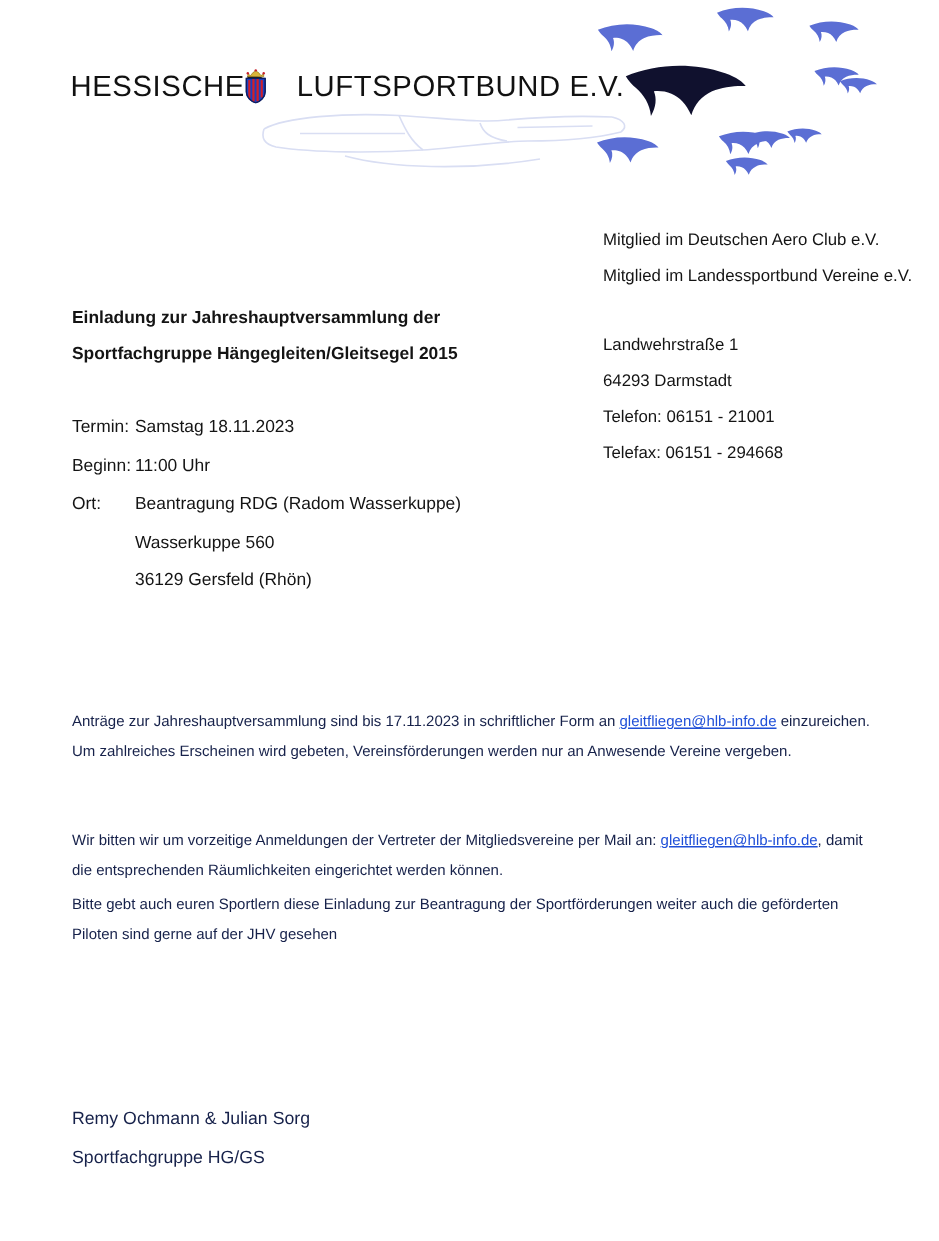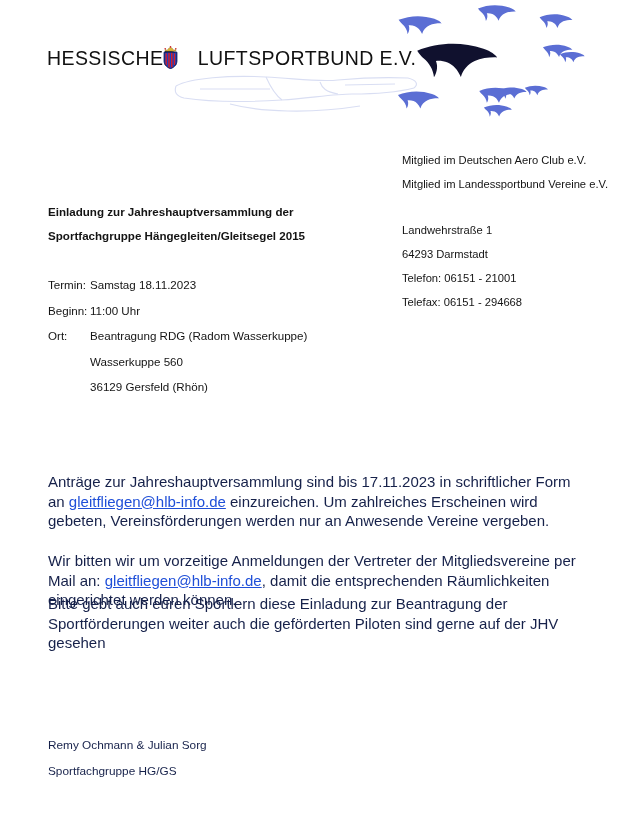--- a/index.html
+++ b/index.html
@@ -111,21 +111,21 @@
   }
   .details .val-indent {
     display: inline-block;
     width: 42px;
   }
 
   .body-text {
     position: absolute;
     left: 48px;
     width: 536px;
-    font-size: 15px;
+    font-size: 10px;
     color: #16214a;
     line-height: 19.5px;
     text-align: left;
   }
   .para-1 { top: 472px; }
   .para-2 { top: 551px; }
   .para-3 { top: 594px; }
 
   .signature {
     position: absolute;

